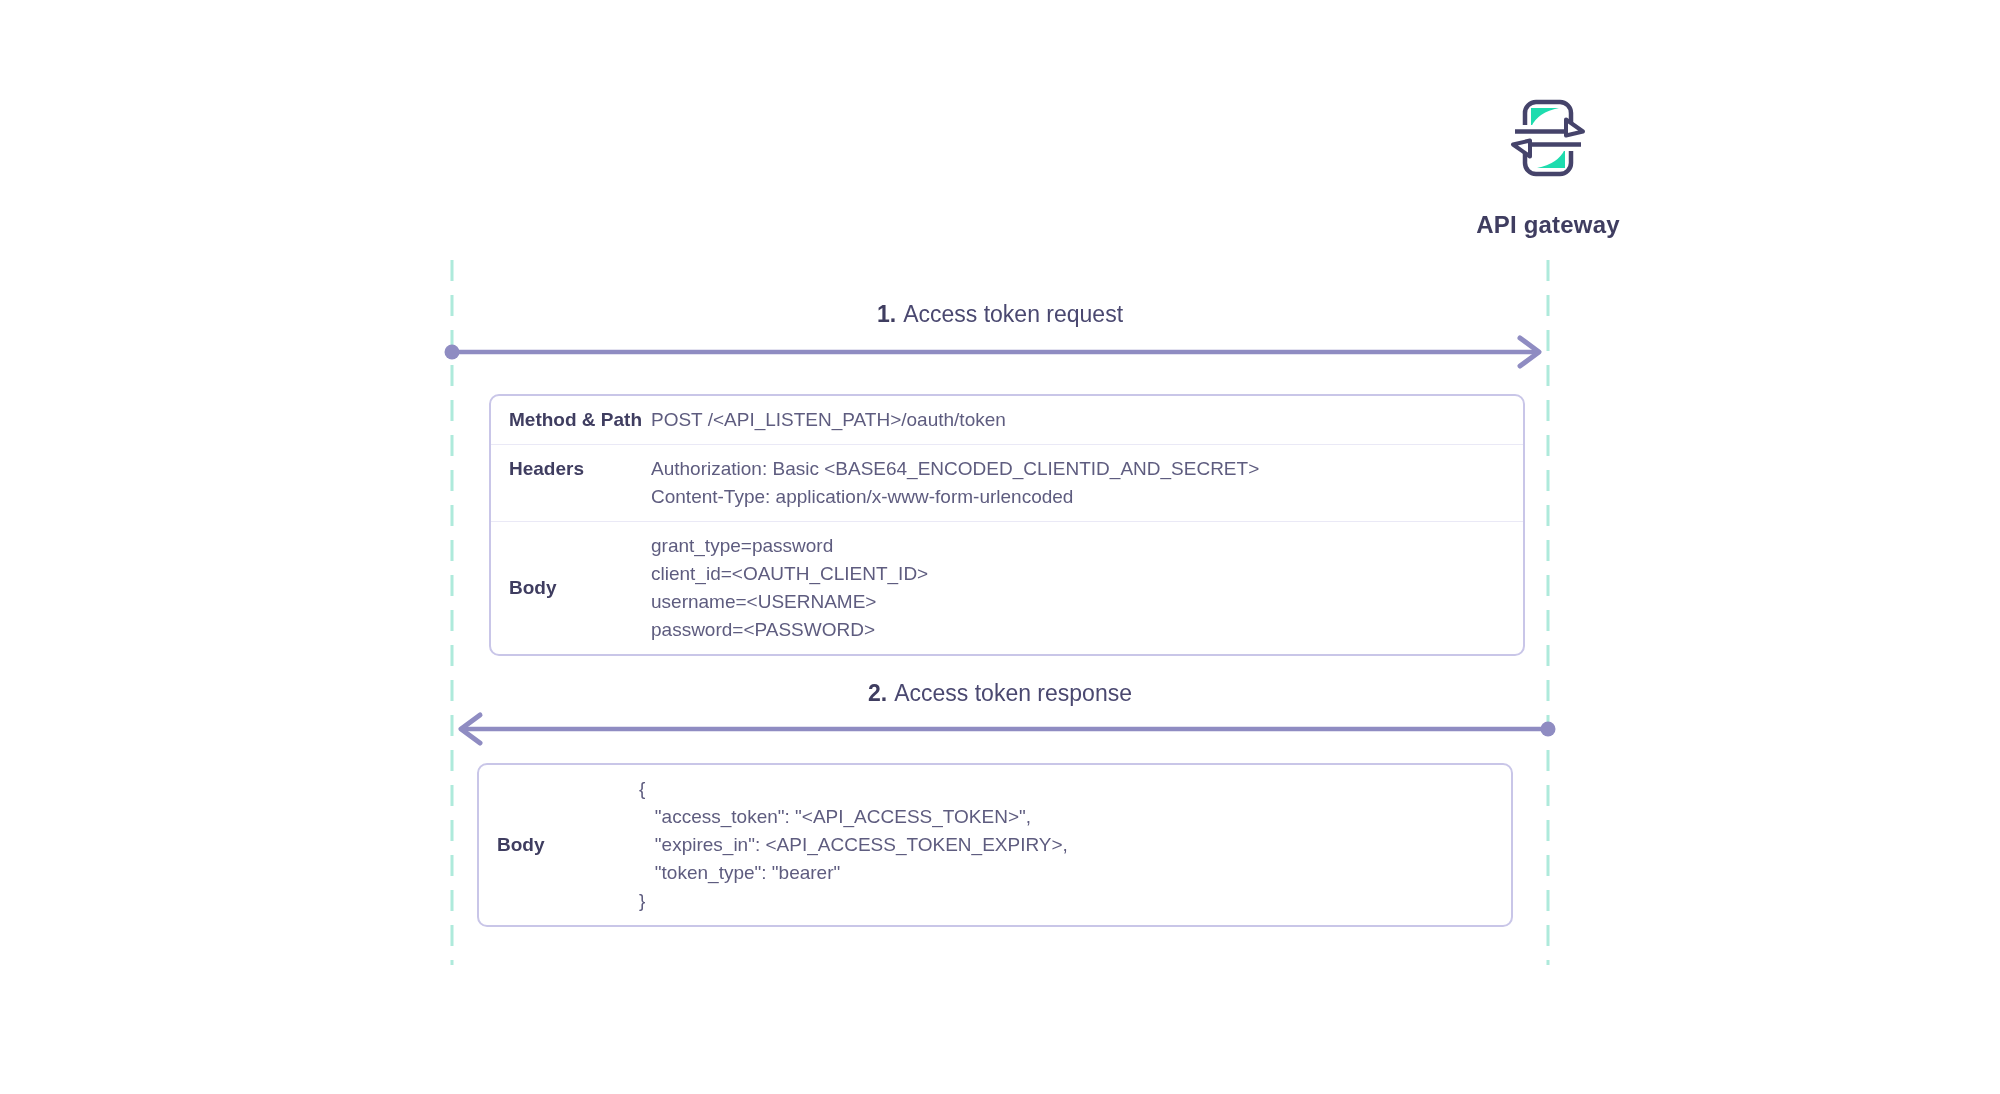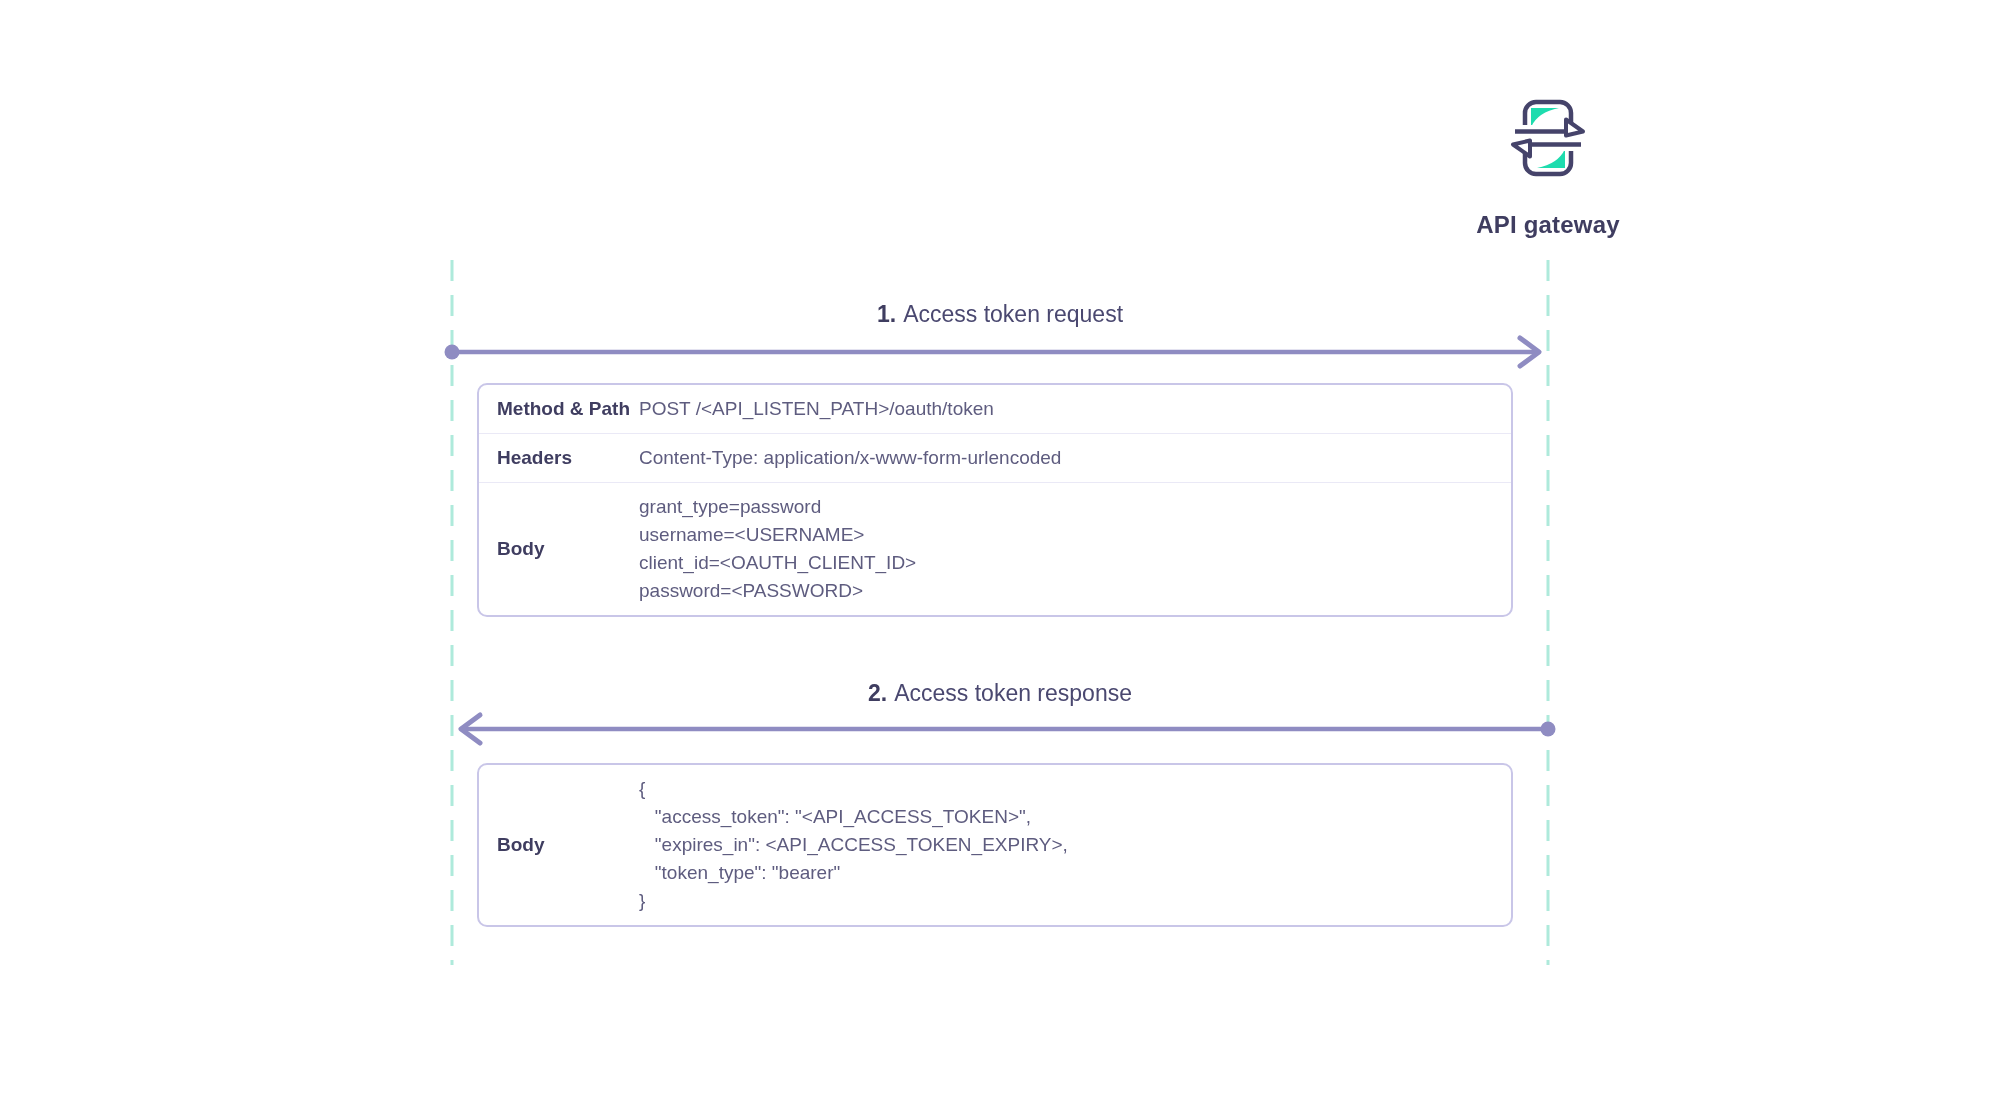--- a/index.html
+++ b/index.html
@@ -62,21 +62,21 @@
   .detail-table {
     position: absolute;
     left: 477px;
     width: 1036px;
     background: #ffffff;
     border: 2px solid #c9c6e8;
     border-radius: 10px;
     box-sizing: border-box;
     overflow: hidden;
   }
-  .table-1 { top: 383px; }
+  .table-1 { top: 394px; margin-left: 12px; }
   .table-2 { top: 763px; }
   .trow {
     display: flex;
     padding: 10px 0;
     align-items: flex-start;
   }
   .trow.va-center { align-items: center; }
   .trow + .trow { border-top: 1px solid #eae9f6; }
   .tlabel {
     flex: none;
@@ -143,29 +143,30 @@
   <div class="detail-table table-1">
     <div class="trow">
       <div class="tlabel">Method &amp; Path</div>
       <div class="tcontent">
         <div class="line">POST /&lt;API_LISTEN_PATH&gt;/oauth/token</div>
       </div>
     </div>
     <div class="trow">
       <div class="tlabel">Headers</div>
       <div class="tcontent">
+        <div class="line">Authorization: Basic &lt;BASE64_ENCODED_CLIENTID_AND_SECRET&gt;</div>
         <div class="line">Content-Type: application/x-www-form-urlencoded</div>
       </div>
     </div>
     <div class="trow va-center">
       <div class="tlabel">Body</div>
       <div class="tcontent">
         <div class="line">grant_type=password</div>
+        <div class="line">client_id=&lt;OAUTH_CLIENT_ID&gt;</div>
         <div class="line">username=&lt;USERNAME&gt;</div>
-        <div class="line">client_id=&lt;OAUTH_CLIENT_ID&gt;</div>
         <div class="line">password=&lt;PASSWORD&gt;</div>
       </div>
     </div>
   </div>
 
   <div class="msg-title msg-title-2">
     <span class="num">2.</span><span>Access token response</span>
   </div>
 
   <div class="detail-table table-2">

